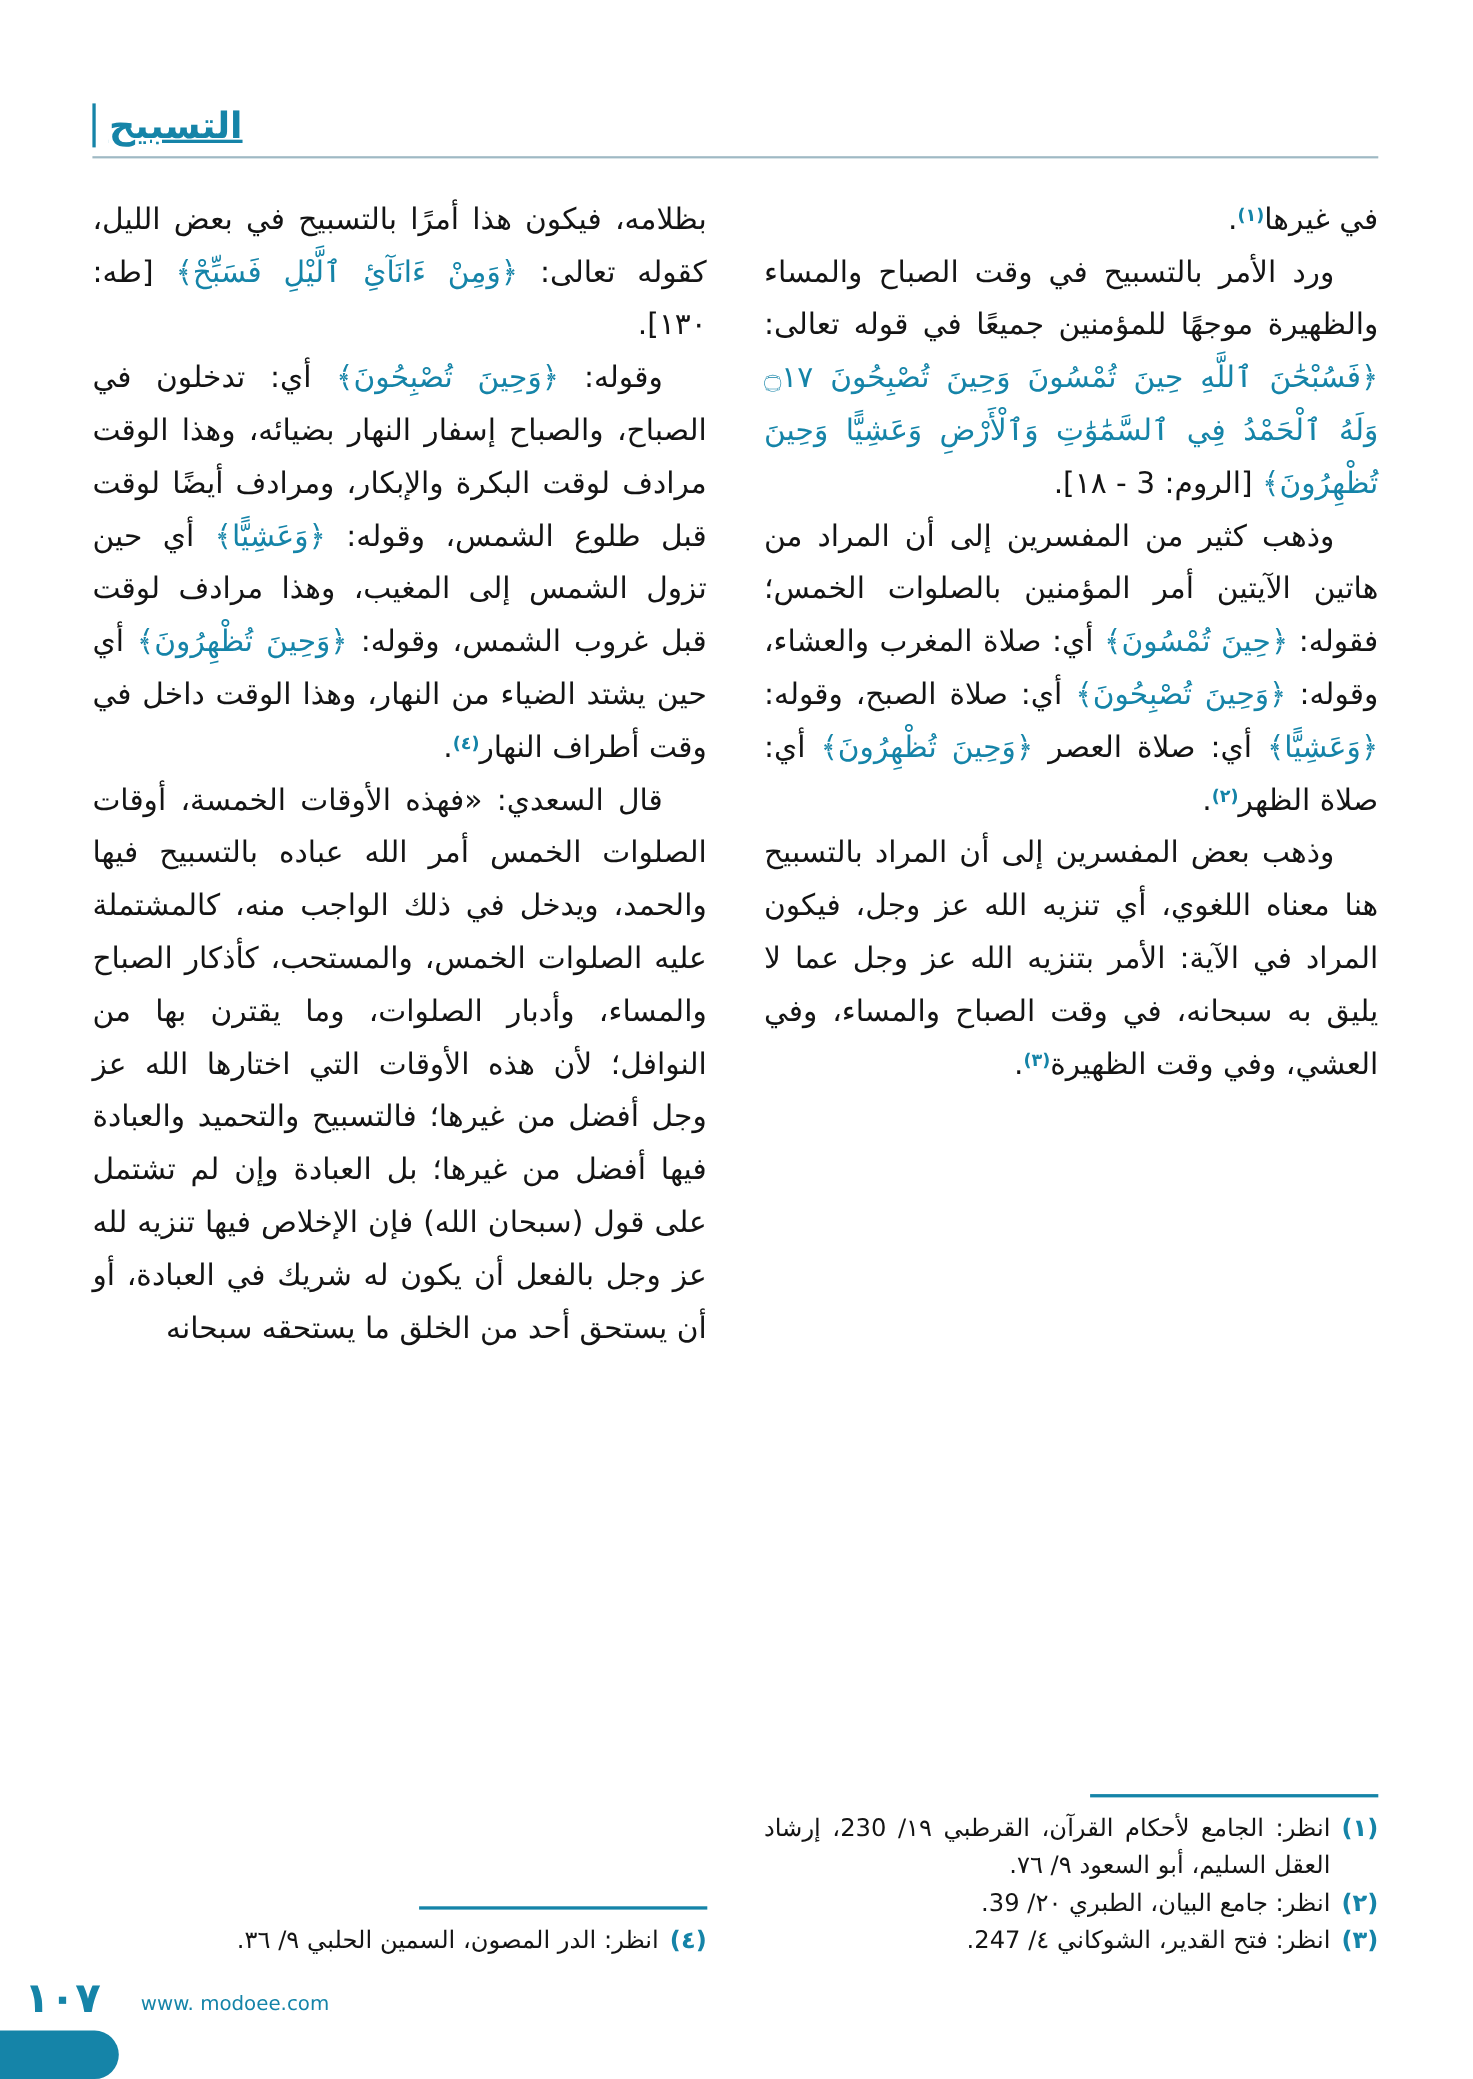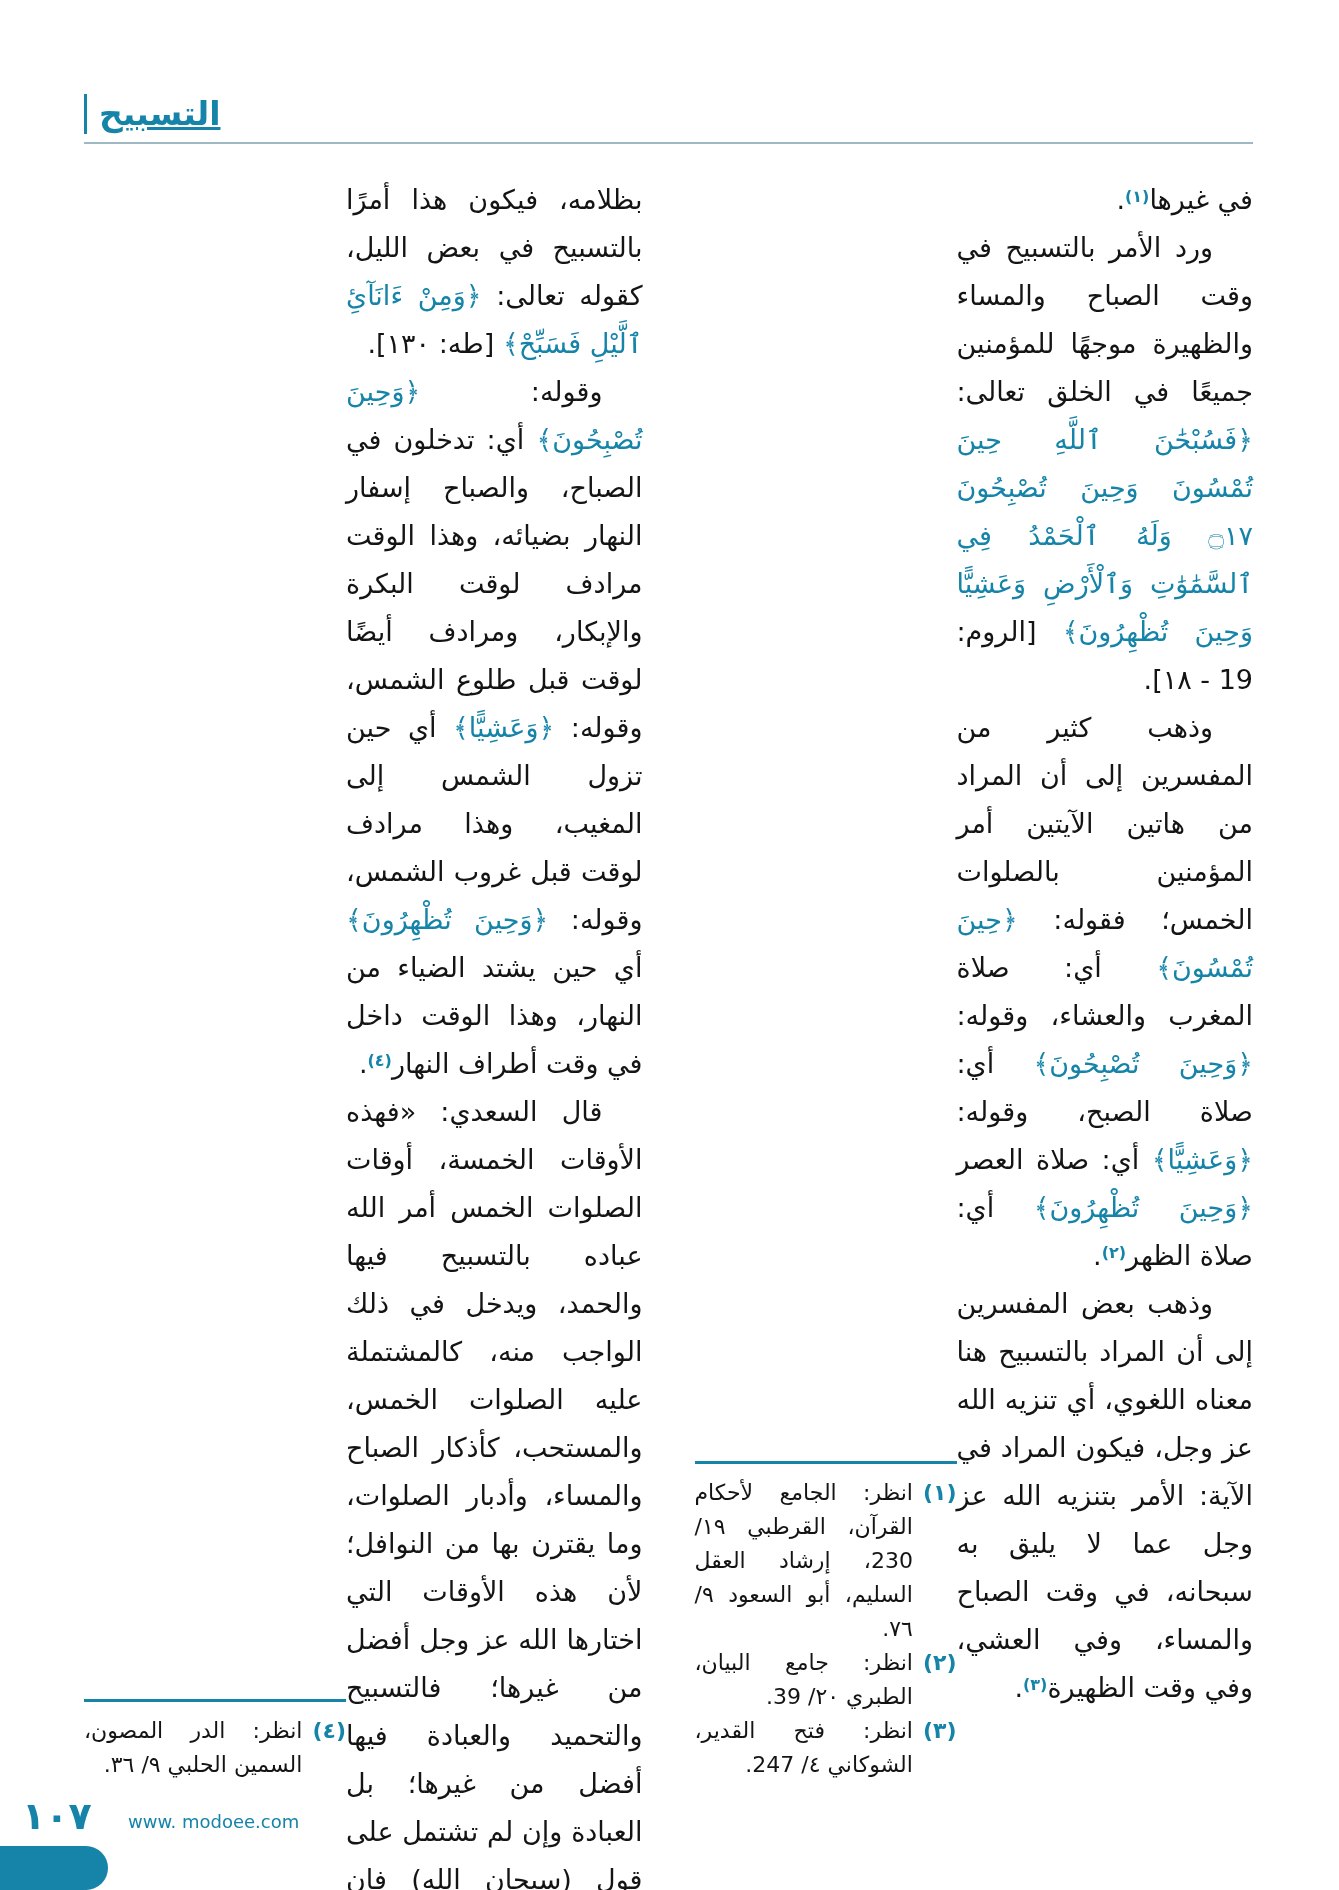--- a/index.html
+++ b/index.html
@@ -16,21 +16,21 @@
   .running-head{position:absolute;top:94px;left:84px;right:86px;height:54px}
   .head-title{
     margin:0;position:absolute;left:0;top:0;line-height:1.2;
     font-size:33px;font-weight:bold;color:var(--accent);
     padding-left:12px;border-left:3px solid var(--accent);text-decoration:underline;
   }
   .head-rule{position:absolute;left:0;right:0;top:48px;height:2px;background:var(--rule)}
 
   
   .body-columns{position:absolute;top:176px;left:84px;right:86px;bottom:108px;display:flex;gap:52px}
-  .column{flex:1 1 0;display:flex;flex-direction:row;min-width:0}
+  .column{flex:1 1 0;display:flex;flex-direction:column;min-width:0}
 
   .para{margin:0;font-size:27px;line-height:48px;text-align:justify;text-indent:40px}
   .para.cont{text-indent:0}
   .para.heading{color:var(--accent);font-weight:bold;text-align-last:justify}
   .para.stretch{text-align-last:justify}
   .seg-n{color:inherit}
   .seg-q{color:var(--accent)}
   .seg-h{color:var(--accent)}
   .seg-sup{color:var(--accent);font-weight:bold;font-size:16px;vertical-align:7px;line-height:0}
 
@@ -54,21 +54,21 @@
   <header class="running-head">
     <h1 class="head-title">التسبيح</h1>
     <div class="head-rule"></div>
   </header>
 
   <main class="body-columns">
 
     <section class="column">
       <div class="paras">
           <p class="para cont"><span class="seg-n">في غيرها</span><span class="seg-sup">(١)</span><span class="seg-n">.</span></p>
-          <p class="para"><span class="seg-n">ورد الأمر بالتسبيح في وقت الصباح والمساء والظهيرة موجهًا للمؤمنين جميعًا في الخلق تعالى: </span><span class="seg-q">﴿فَسُبْحَٰنَ ٱللَّهِ حِينَ تُمْسُونَ وَحِينَ تُصْبِحُونَ ۝١٧ وَلَهُ ٱلْحَمْدُ فِي ٱلسَّمَٰوَٰتِ وَٱلْأَرْضِ وَعَشِيًّا وَحِينَ تُظْهِرُونَ﴾</span><span class="seg-n"> [الروم: 19 - ١٨].</span></p>
+          <p class="para"><span class="seg-n">ورد الأمر بالتسبيح في وقت الصباح والمساء والظهيرة موجهًا للمؤمنين جميعًا في قوله تعالى: </span><span class="seg-q">﴿فَسُبْحَٰنَ ٱللَّهِ حِينَ تُمْسُونَ وَحِينَ تُصْبِحُونَ ۝١٧ وَلَهُ ٱلْحَمْدُ فِي ٱلسَّمَٰوَٰتِ وَٱلْأَرْضِ وَعَشِيًّا وَحِينَ تُظْهِرُونَ﴾</span><span class="seg-n"> [الروم: 3 - ١٨].</span></p>
           <p class="para"><span class="seg-n">وذهب كثير من المفسرين إلى أن المراد من هاتين الآيتين أمر المؤمنين بالصلوات الخمس؛ فقوله: </span><span class="seg-q">﴿حِينَ تُمْسُونَ﴾</span><span class="seg-n"> أي: صلاة المغرب والعشاء، وقوله: </span><span class="seg-q">﴿وَحِينَ تُصْبِحُونَ﴾</span><span class="seg-n"> أي: صلاة الصبح، وقوله: </span><span class="seg-q">﴿وَعَشِيًّا﴾</span><span class="seg-n"> أي: صلاة العصر </span><span class="seg-q">﴿وَحِينَ تُظْهِرُونَ﴾</span><span class="seg-n"> أي: صلاة الظهر</span><span class="seg-sup">(٢)</span><span class="seg-n">.</span></p>
           <p class="para"><span class="seg-n">وذهب بعض المفسرين إلى أن المراد بالتسبيح هنا معناه اللغوي، أي تنزيه الله عز وجل، فيكون المراد في الآية: الأمر بتنزيه الله عز وجل عما لا يليق به سبحانه، في وقت الصباح والمساء، وفي العشي، وفي وقت الظهيرة</span><span class="seg-sup">(٣)</span><span class="seg-n">.</span></p>
         </div>
       <div class="footnotes">
         <div class="fn-rule"></div>
         <div class="fn-list">
             <div class="fn-item">
               <span class="fn-num">(١)</span>
               <span class="fn-text">انظر: الجامع لأحكام القرآن، القرطبي ١٩/ 230، إرشاد العقل السليم، أبو السعود ٩/ ٧٦.</span>
             </div>

